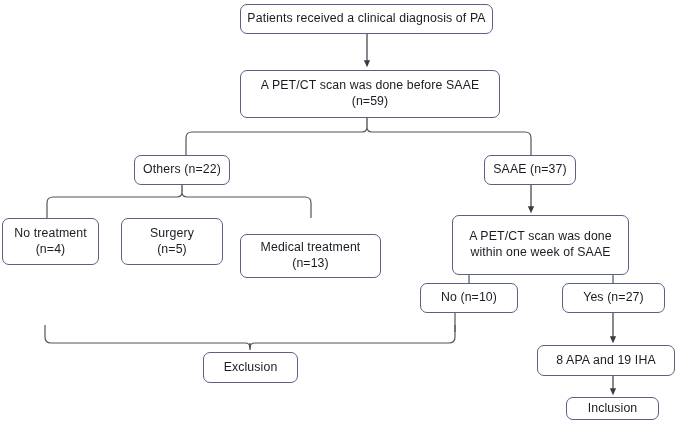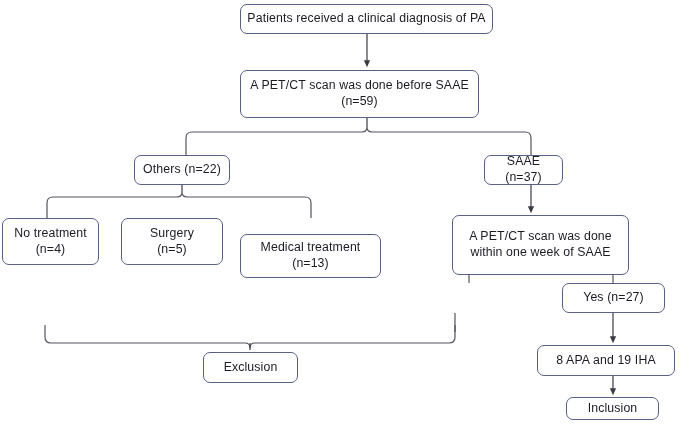--- a/index.html
+++ b/index.html
@@ -79,46 +79,49 @@
     <path d="M250,343 L250,350" stroke="#3a3a44" stroke-width="1.2" fill="none"></path>
 
     <path d="M613,313 L613,340" stroke="#3a3a44" stroke-width="1.2" fill="none" marker-end="url(#arrowhead)"></path>
 
     <path d="M613,376 L613,392" stroke="#3a3a44" stroke-width="1.2" fill="none" marker-end="url(#arrowhead)"></path>
   </svg>
 
   <div class="node" id="node-n1" style="left: 240px; top: 4px; width: 253px; height: 30px; border-color: rgb(90, 95, 134);">
     <span class="nlabel">Patients received a clinical diagnosis of PA</span>
   </div>
-  <div class="node" id="node-n2" style="left: 240px; top: 70px; width: 239px; height: 48px; border-color: rgb(90, 95, 134);">
+  <div class="node" id="node-n2" style="left: 240px; top: 70px; width: 260px; height: 48px; border-color: rgb(90, 95, 134);">
     <span class="nlabel">A PET/CT scan was done before SAAE
 (n=59)</span>
   </div>
   <div class="node" id="node-n3" style="left: 134px; top: 155px; width: 96px; height: 30px; border-color: rgb(90, 95, 134);">
     <span class="nlabel">Others (n=22)</span>
   </div>
-  <div class="node" id="node-n4" style="left: 484px; top: 155px; width: 79px; height: 30px; border-color: rgb(90, 95, 134);">
+  <div class="node" id="node-n4" style="left: 484px; top: 155px; width: 92px; height: 30px; border-color: rgb(90, 95, 134);">
     <span class="nlabel">SAAE (n=37)</span>
   </div>
   <div class="node" id="node-n5" style="left: 2px; top: 218px; width: 97px; height: 47px; border-color: rgb(90, 95, 134);">
     <span class="nlabel">No treatment
 (n=4)</span>
   </div>
   <div class="node" id="node-n6" style="left: 121px; top: 218px; width: 102px; height: 47px; border-color: rgb(90, 95, 134);">
     <span class="nlabel">Surgery
 (n=5)</span>
   </div>
   <div class="node" id="node-n7" style="left: 240px; top: 234px; width: 141px; height: 44px; border-color: rgb(90, 95, 134);">
     <span class="nlabel">Medical treatment
 (n=13)</span>
   </div>
   <div class="node" id="node-n8" style="left: 452px; top: 215px; width: 177px; height: 60px; border-color: rgb(90, 95, 134);">
     <span class="nlabel">A PET/CT scan was done
 within one week of SAAE</span>
   </div>
+  <div class="node" id="node-n9" style="left: 420px; top: 283px; width: 98px; height: 30px; border-color: rgb(90, 95, 134);">
+    <span class="nlabel">No (n=10)</span>
+  </div>
   <div class="node" id="node-n10" style="left: 562px; top: 283px; width: 103px; height: 30px; border-color: rgb(90, 95, 134);">
     <span class="nlabel">Yes (n=27)</span>
   </div>
   <div class="node" id="node-n11" style="left: 203px; top: 352px; width: 95px; height: 31px; border-color: rgb(90, 95, 134);">
     <span class="nlabel">Exclusion</span>
   </div>
   <div class="node" id="node-n12" style="left: 537px; top: 345px; width: 138px; height: 31px; border-color: rgb(90, 95, 134);">
     <span class="nlabel">8 APA and 19 IHA</span>
   </div>
   <div class="node" id="node-n13" style="left: 566px; top: 397px; width: 93px; height: 23px; border-color: rgb(90, 95, 134);">

